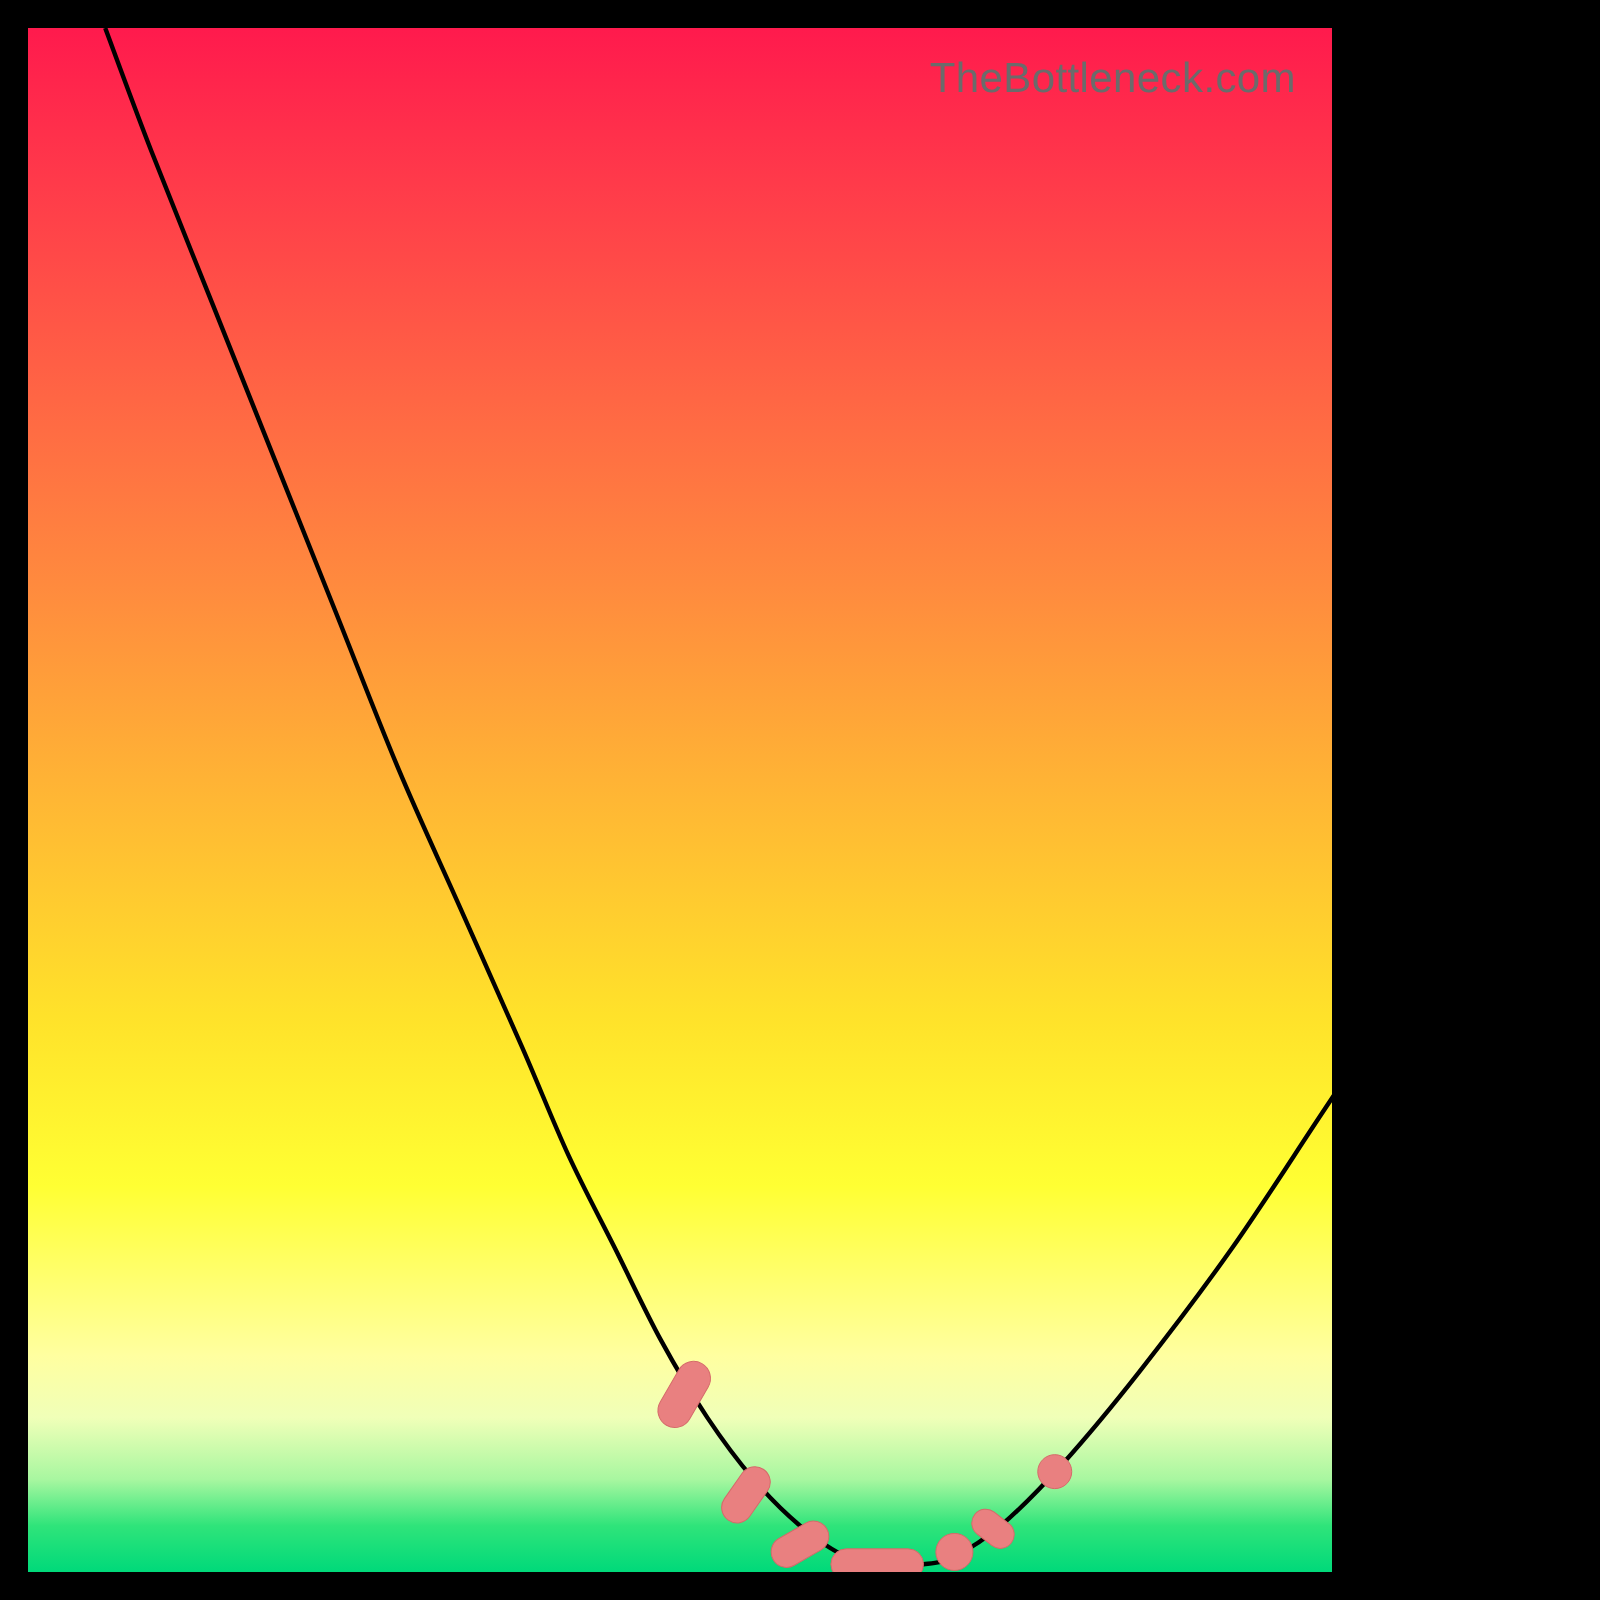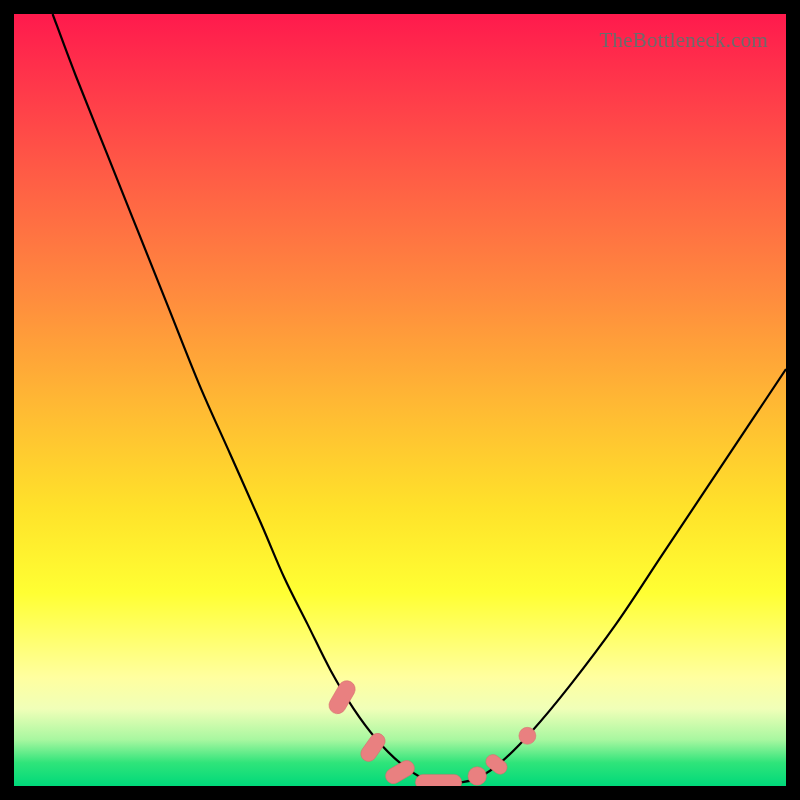--- a/index.html
+++ b/index.html
@@ -16,37 +16,36 @@
     top: 0;
     left: 0;
     width: 800px;
     height: 800px;
     background: #000;
   }
   .plot {
     position: absolute;
     top: 14px;
     left: 14px;
-    width: 772px;
+    width: 652px;
     height: 772px;
     background: linear-gradient(to bottom,
       #ff1a4d 0%,
       #ff3a4a 10%,
       #ff6644 24%,
       #ff8a3e 36%,
       #ffb734 50%,
       #ffe22a 64%,
       #ffff33 75%,
       #ffffa0 86%,
       #f0ffb8 90%,
       #a8f7a0 94%,
       #2fe47a 97%,
       #00d97a 100%
     );
-    font-family: Liberation Serif, serif;
   }
   .watermark {
     position: absolute;
     top: 14px;
     right: 18px;
     color: #6b6b6b;
     font-size: 21px;
     font-weight: 500;
     letter-spacing: 0.2px;
     user-select: none;

